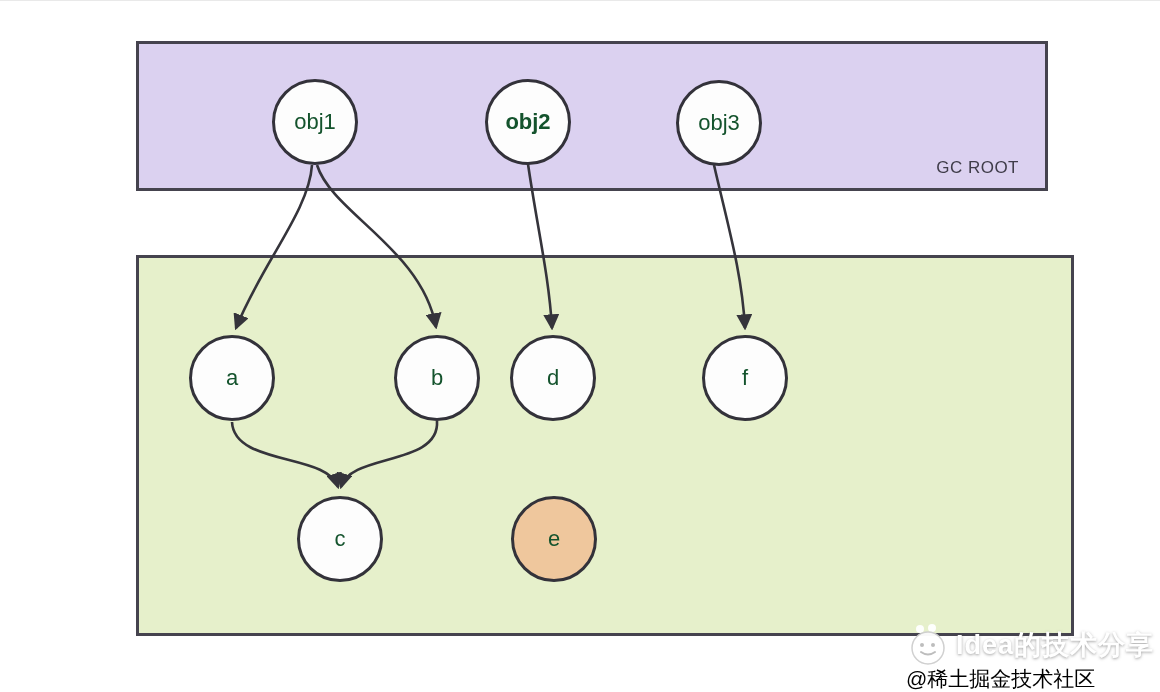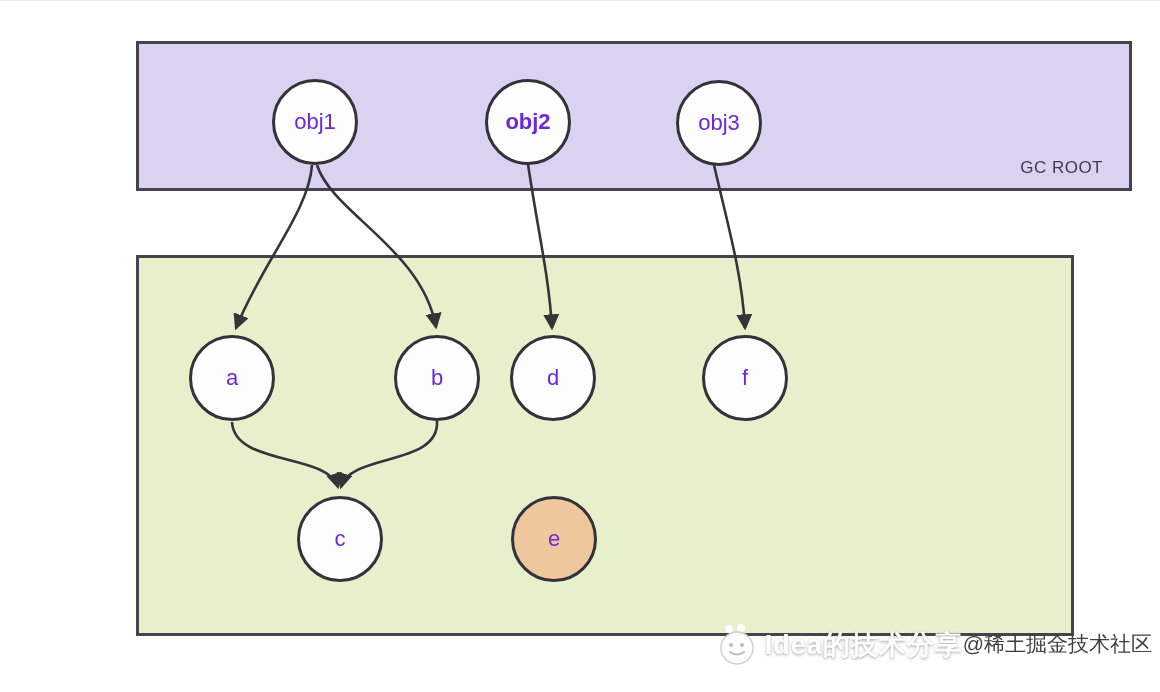--- a/index.html
+++ b/index.html
@@ -4,45 +4,45 @@
 <style>
   html,body{margin:0;padding:0;background:#fff;}
   #canvas{
     position:relative;width:1160px;height:692px;background:#ffffff;
     font-family:"Liberation Sans","DejaVu Sans",sans-serif;overflow:hidden;
     border-top:1px solid #e9e9e9;
   }
   .region{
     position:absolute;border:3px solid #45434e;box-sizing:border-box;
   }
-  .region-gc{left:136px;top:40px;width:996px;height:150px;background:#dbd1f0;}
+  .region-gc{left:136px;top:40px;width:912px;height:150px;background:#dbd1f0;}
   .region-heap{left:136px;top:254px;width:938px;height:381px;background:#e6f0cb;}
   .region-label{
     position:absolute;right:26px;bottom:10px;font-size:17px;color:#3f3c49;
     letter-spacing:0.5px;
   }
   .node{
     position:absolute;width:86px;height:86px;border-radius:50%;
     border:3px solid #33323a;background:#fdfdfd;box-sizing:border-box;
     display:flex;align-items:center;justify-content:center;
-    font-size:22px;color:#6d28d9;z-index:3;
+    font-size:22px;color:#14532d;z-index:3;
   }
   .node-e{background:#efc79d;}
   svg.edges{position:absolute;left:0;top:0;z-index:2;pointer-events:none;}
   .watermark{
     position:absolute;right:6px;top:622px;z-index:5;
-    display:flex;align-items:center;
+    display:flex;flex-direction:column;align-items:flex-start;
   }
   .wm-row1{display:flex;align-items:center;gap:4px;}
   .wm-text1{
     color:#ffffff;font-size:27px;font-weight:bold;letter-spacing:1px;
     text-shadow:0 1px 3px rgba(90,90,90,0.55);
   }
   .wm-text2{
-    color:#404040;font-size:21px;margin-top:-2px;padding-right:2px;
+    color:#000000;font-size:21px;margin-top:-2px;padding-right:2px;
   }
 </style>
 </head>
 <body>
 
 <div id="canvas">
 
   <div class="region region-gc">
     <span class="region-label">GC ROOT</span>
   </div>

